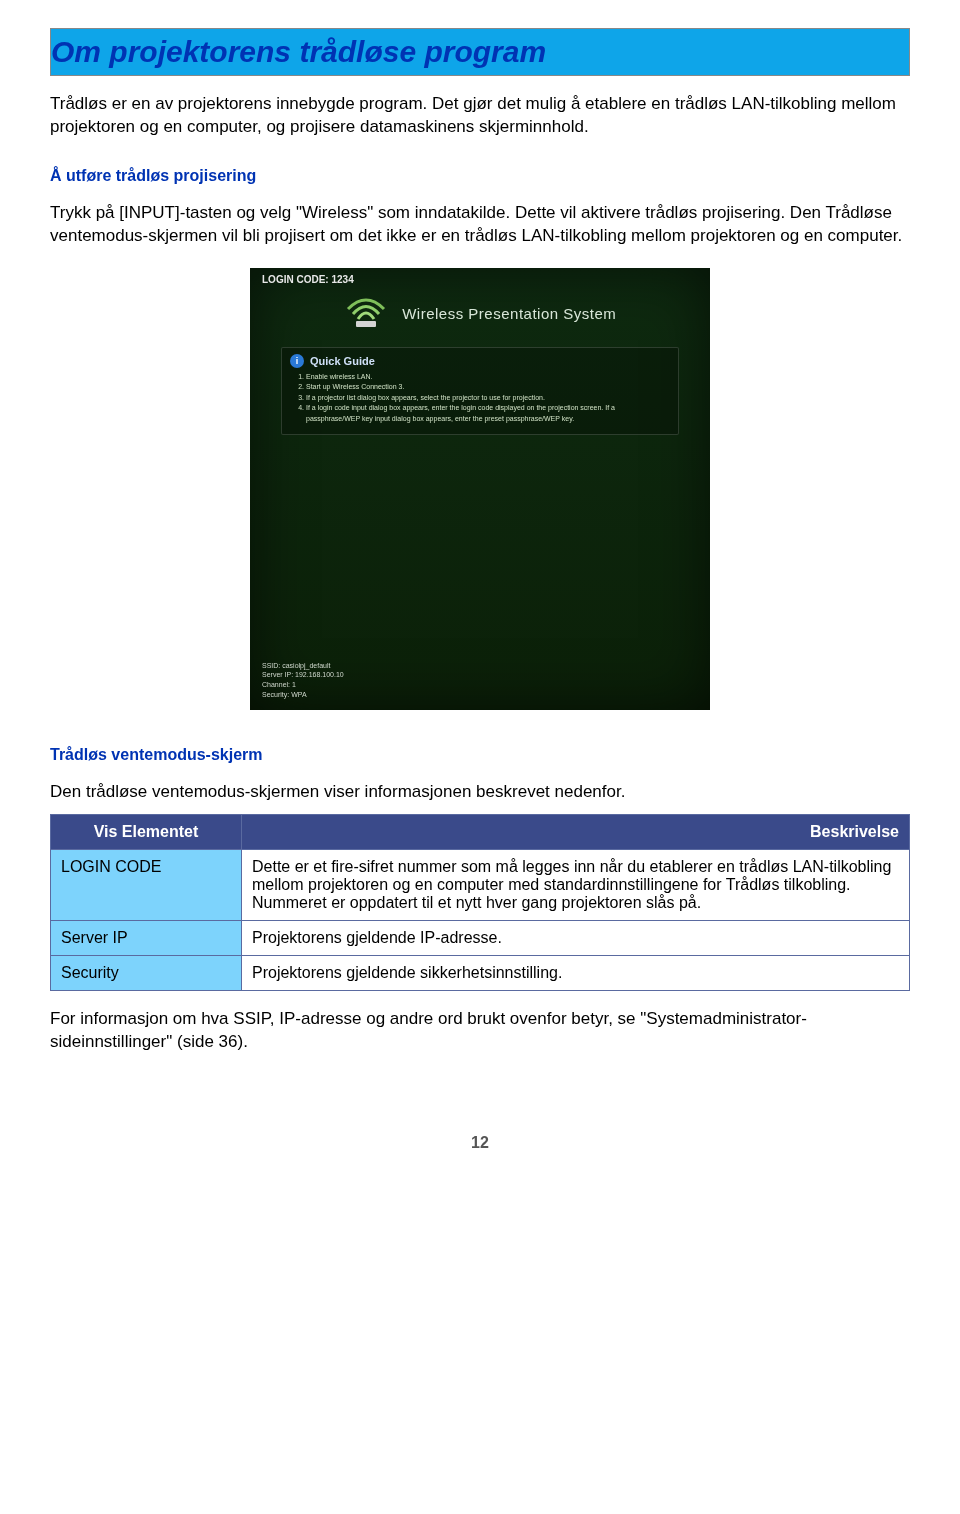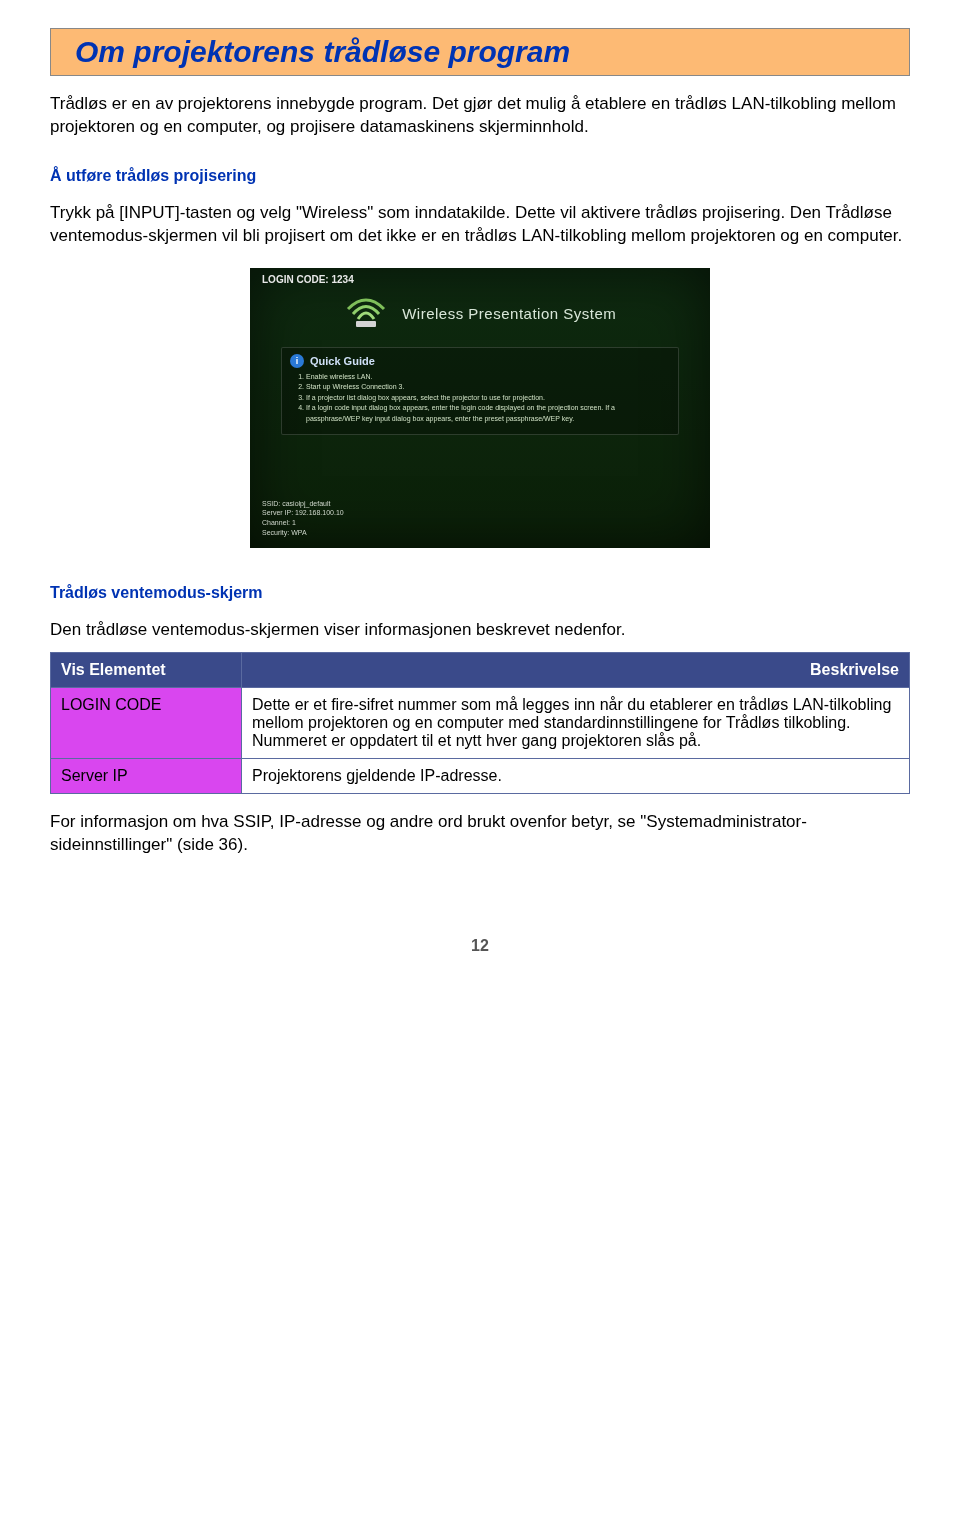--- a/index.html
+++ b/index.html
@@ -6,23 +6,23 @@
     margin: 0;
     background: #fff;
     font-family: Arial, Helvetica, sans-serif;
     color: #000;
     width: 960px;
   }
   .page {
     padding: 28px 50px 30px 50px;
   }
   .title-bar {
-    background: #fdba74;
+    background: #0ea5e9;
     border: 1px solid #888;
-    padding: 6px 24px;
+    padding: 6px 0;
     margin-bottom: 10px;
   }
   .title-bar h1 {
     margin: 0;
     color: #0033b3;
     font-size: 30px;
     font-weight: bold;
     font-style: italic;
   }
   .para {
@@ -31,21 +31,21 @@
     margin-bottom: 28px;
   }
   h2.section {
     color: #0033b3;
     font-size: 16px;
     font-weight: bold;
     margin: 28px 0 4px 0;
   }
   .figure {
     width: 460px;
-    height: 280px;
+    height: 442px;
     margin: 20px auto 36px auto;
     background: linear-gradient(#0e2a10, #0b2008);
     color: #fff;
     position: relative;
     box-shadow: inset 0 0 60px rgba(0,0,0,.6);
   }
   .figure-inner {
     position: absolute; inset: 0;
     padding: 6px 12px;
   }
@@ -120,25 +120,25 @@
     font-size: 16px;
     vertical-align: top;
     text-align: left;
   }
   table.info thead th {
     background: #3a4a8a;
     color: #fff;
     font-weight: bold;
     text-align: center;
   }
-  table.info thead th:first-child { width: 170px; text-align: left; }
+  table.info thead th:first-child { width: 170px; text-align: center; }
   table.info tbody td:first-child { color:#fff; background:#3a4a8a; font-weight: normal; }
 
   
-  table.info tbody tr td:first-child { background:#d946ef; color:#000; }
+  table.info tbody tr td:first-child { background:#7dd3fc; color:#000; }
   table.info thead th { background:#3a4a8a; }
   table.info thead th.desc { text-align:right; }
 
   
   .page-number {
     text-align: center;
     font-size: 16px;
     color: #555;
     margin-top: 80px;
     font-weight: bold;
@@ -209,19 +209,23 @@
     <tbody>
       <tr>
         <td>LOGIN CODE</td>
         <td style="white-space:pre-line">Dette er et fire-sifret nummer som må legges inn når du etablerer en trådløs LAN-tilkobling mellom projektoren og en computer med standardinnstillingene for Trådløs tilkobling.
 Nummeret er oppdatert til et nytt hver gang projektoren slås på.</td>
       </tr>
       <tr>
         <td>Server IP</td>
         <td>Projektorens gjeldende IP-adresse.</td>
       </tr>
+      <tr>
+        <td>Security</td>
+        <td>Projektorens gjeldende sikkerhetsinnstilling.</td>
+      </tr>
     </tbody>
   </table>
 
   <p class="para">For informasjon om hva SSIP, IP-adresse og andre ord brukt ovenfor betyr, se "Systemadministrator-sideinnstillinger" (side 36).</p>
 
   <div class="page-number">12</div>
 </div>
 
 </body></html>

